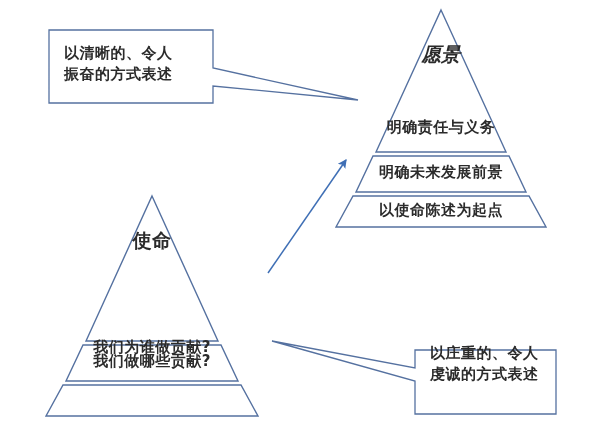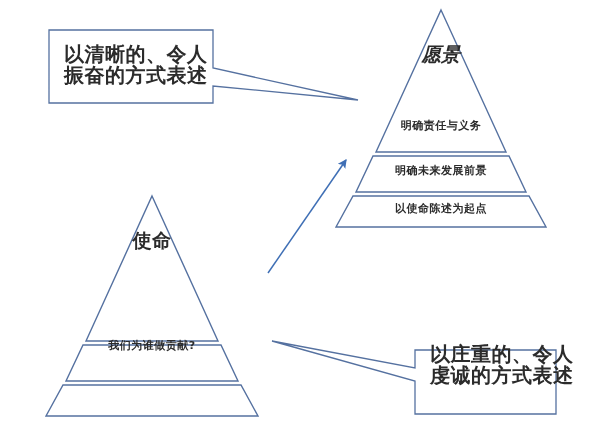--- a/index.html
+++ b/index.html
@@ -14,29 +14,30 @@
   svg.layer{position:absolute;left:0;top:0;width:600px;height:436px;}
   .lbl{
     position:absolute;
     color:#2b2b2b;
     font-weight:bold;
     white-space:nowrap;
     text-align:center;
     letter-spacing:0.5px;
   }
   .pyr-title{font-size:19px;}
-  .pyr-row{font-size:11px;font-weight:bold;}
+  .pyr-row{font-size:15px;font-weight:bold;}
   .callout-text{
     position:absolute;
     color:#2b2b2b;
-    font-size:20px;
+    font-size:15px;
     font-weight:bold;
     line-height:21px;
     white-space:pre-line;
     letter-spacing:0.5px;
+    font-family:Liberation Mono, monospace;
   }
 </style>
 </head>
 <body>
 
 <div id="stage">
 
   <svg class="layer" viewBox="0 0 600 436">
 
     <g>
@@ -77,20 +78,21 @@
   <div class="lbl pyr-row" style="left:341px;top:118px;width:200px;">明确责任与义务</div>
 
   <div class="lbl pyr-row" style="left:341px;top:163px;width:200px;">明确未来发展前景</div>
 
   <div class="lbl pyr-row" style="left:341px;top:201px;width:200px;">以使命陈述为起点</div>
 
   <div class="lbl pyr-title" style="left:102px;top:228px;width:100px;">使命</div>
 
   <div class="lbl pyr-row" style="left:52px;top:306px;width:200px;margin-top:32px;">我们为谁做贡献?</div>
 
+  <div class="lbl pyr-row" style="left:52px;top:352px;width:200px;">我们做哪些贡献?</div>
 
 
   <div class="callout-text" style="left:64px;top:44px;width:150px;">以清晰的、令人
 振奋的方式表述</div>
 
   <div class="callout-text" style="left:430px;top:344px;width:150px;">以庄重的、令人
 虔诚的方式表述</div>
 
 </div>
 

